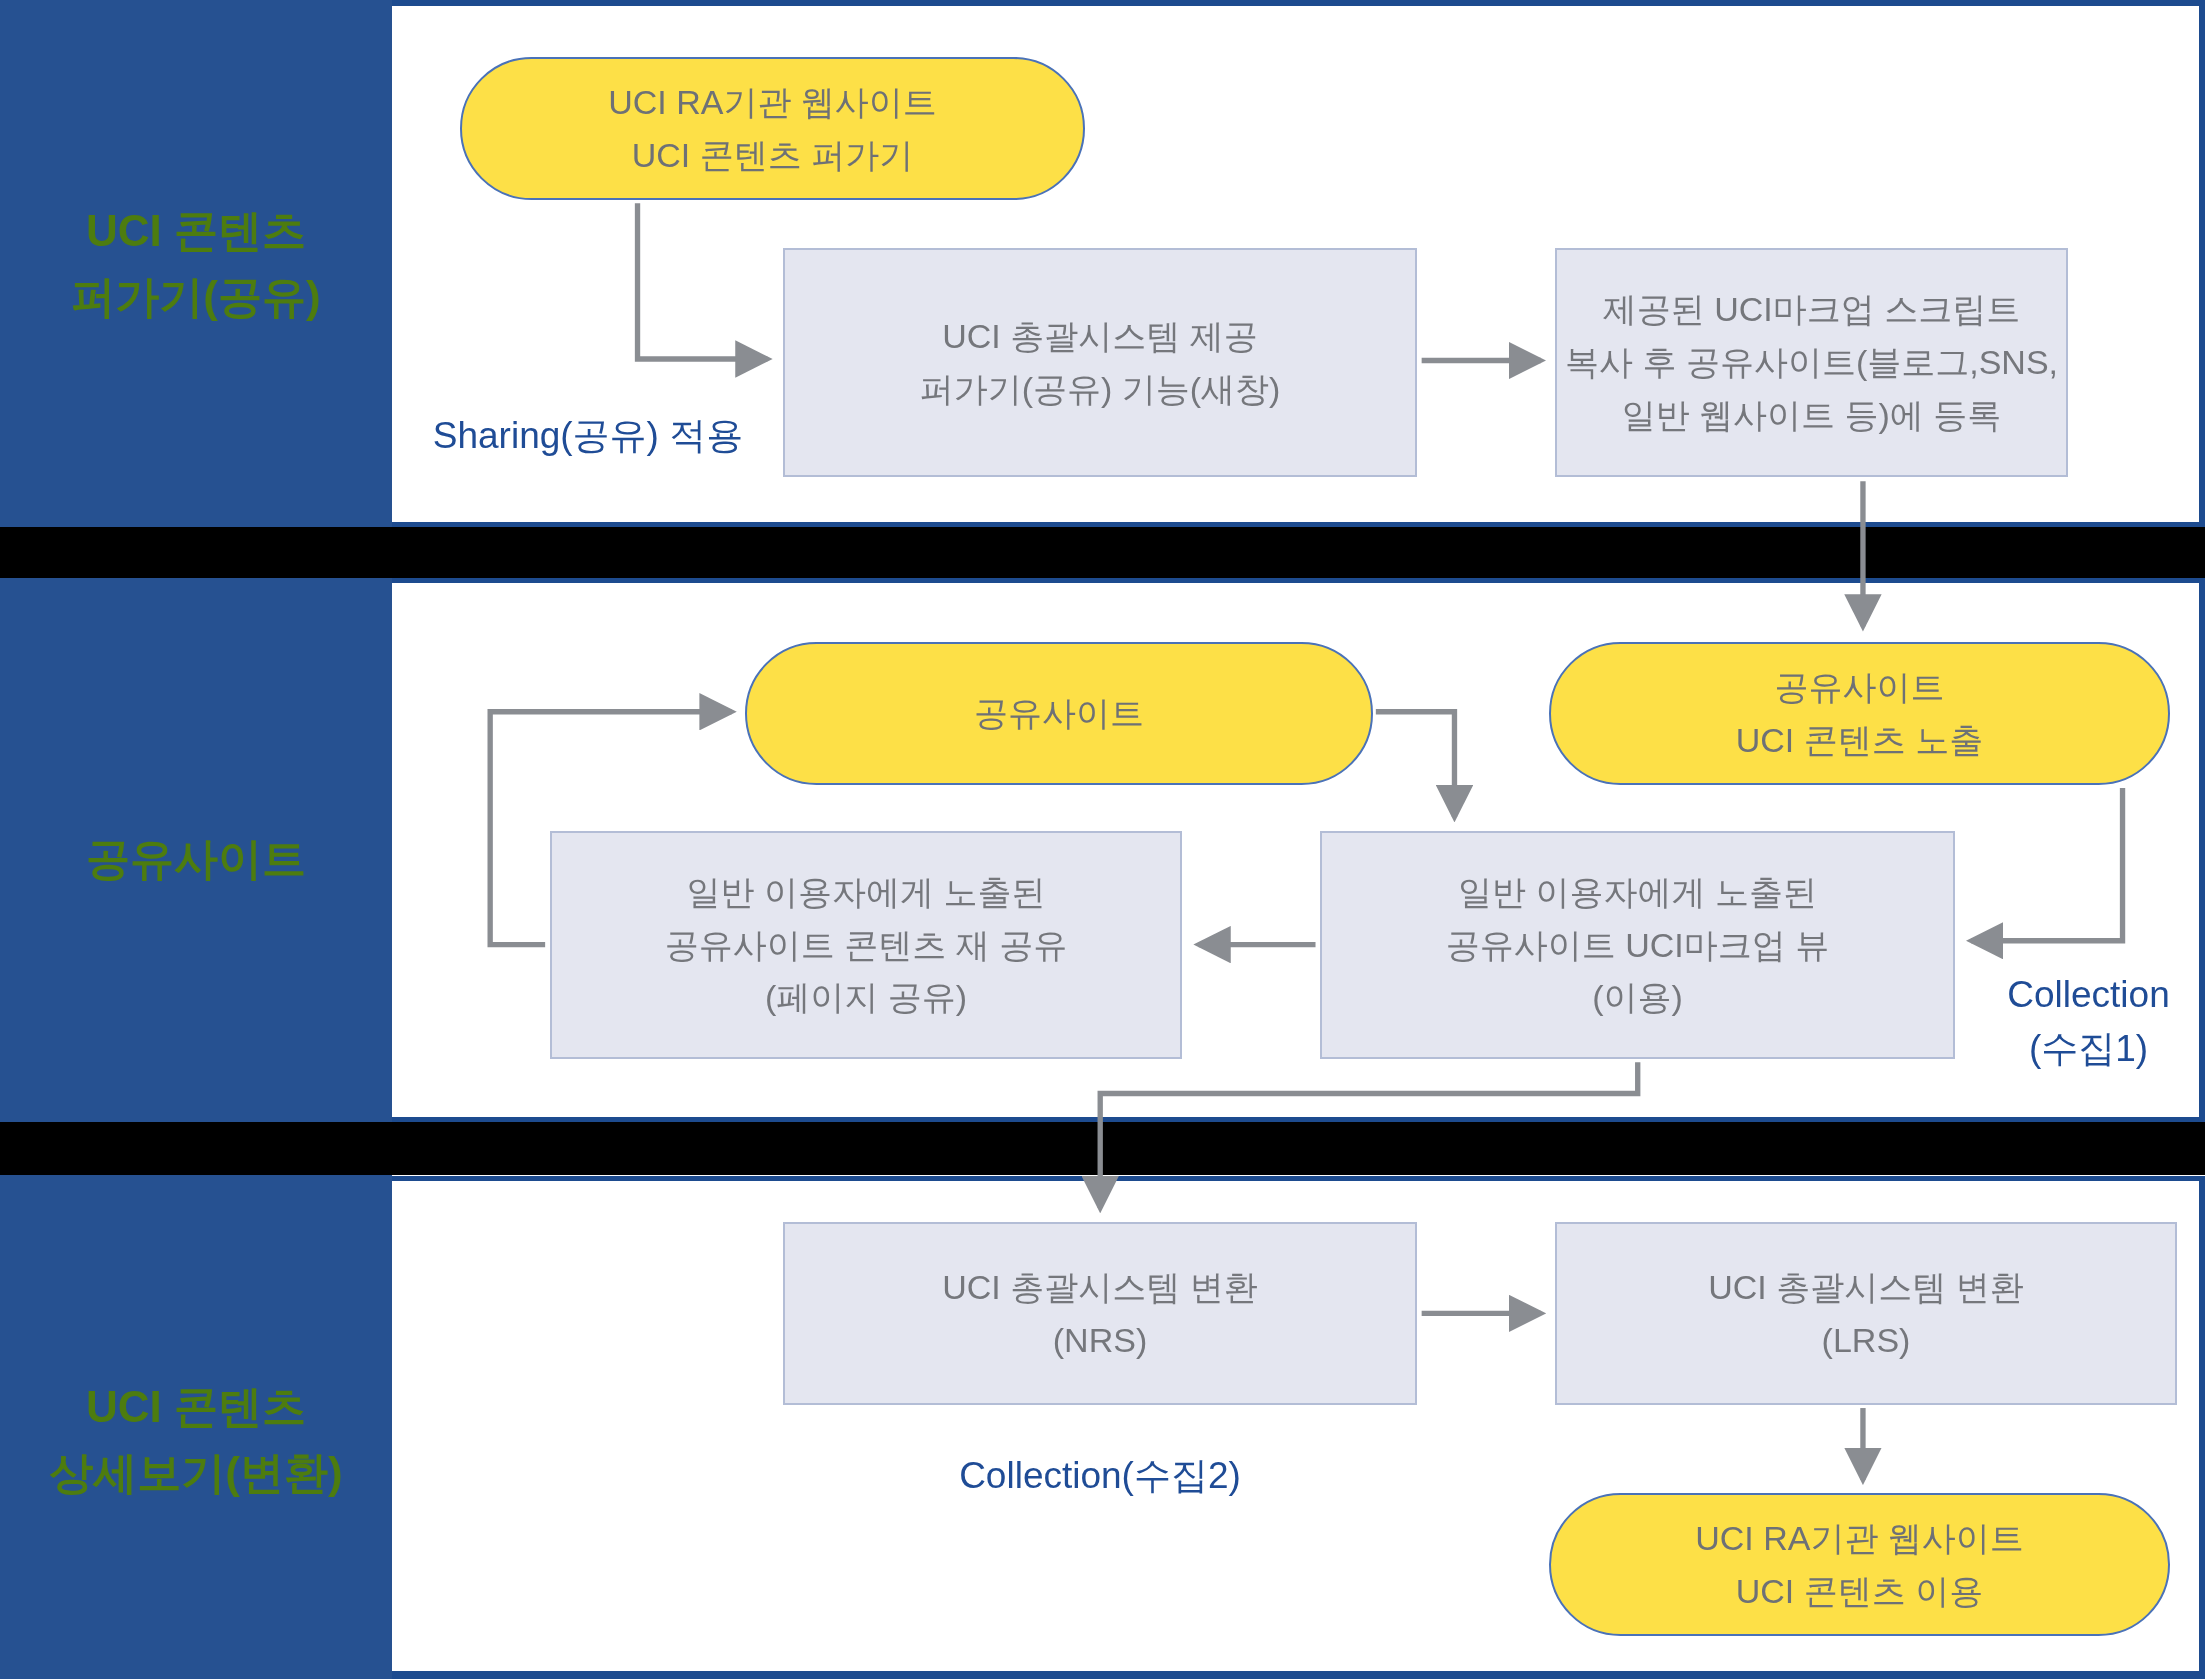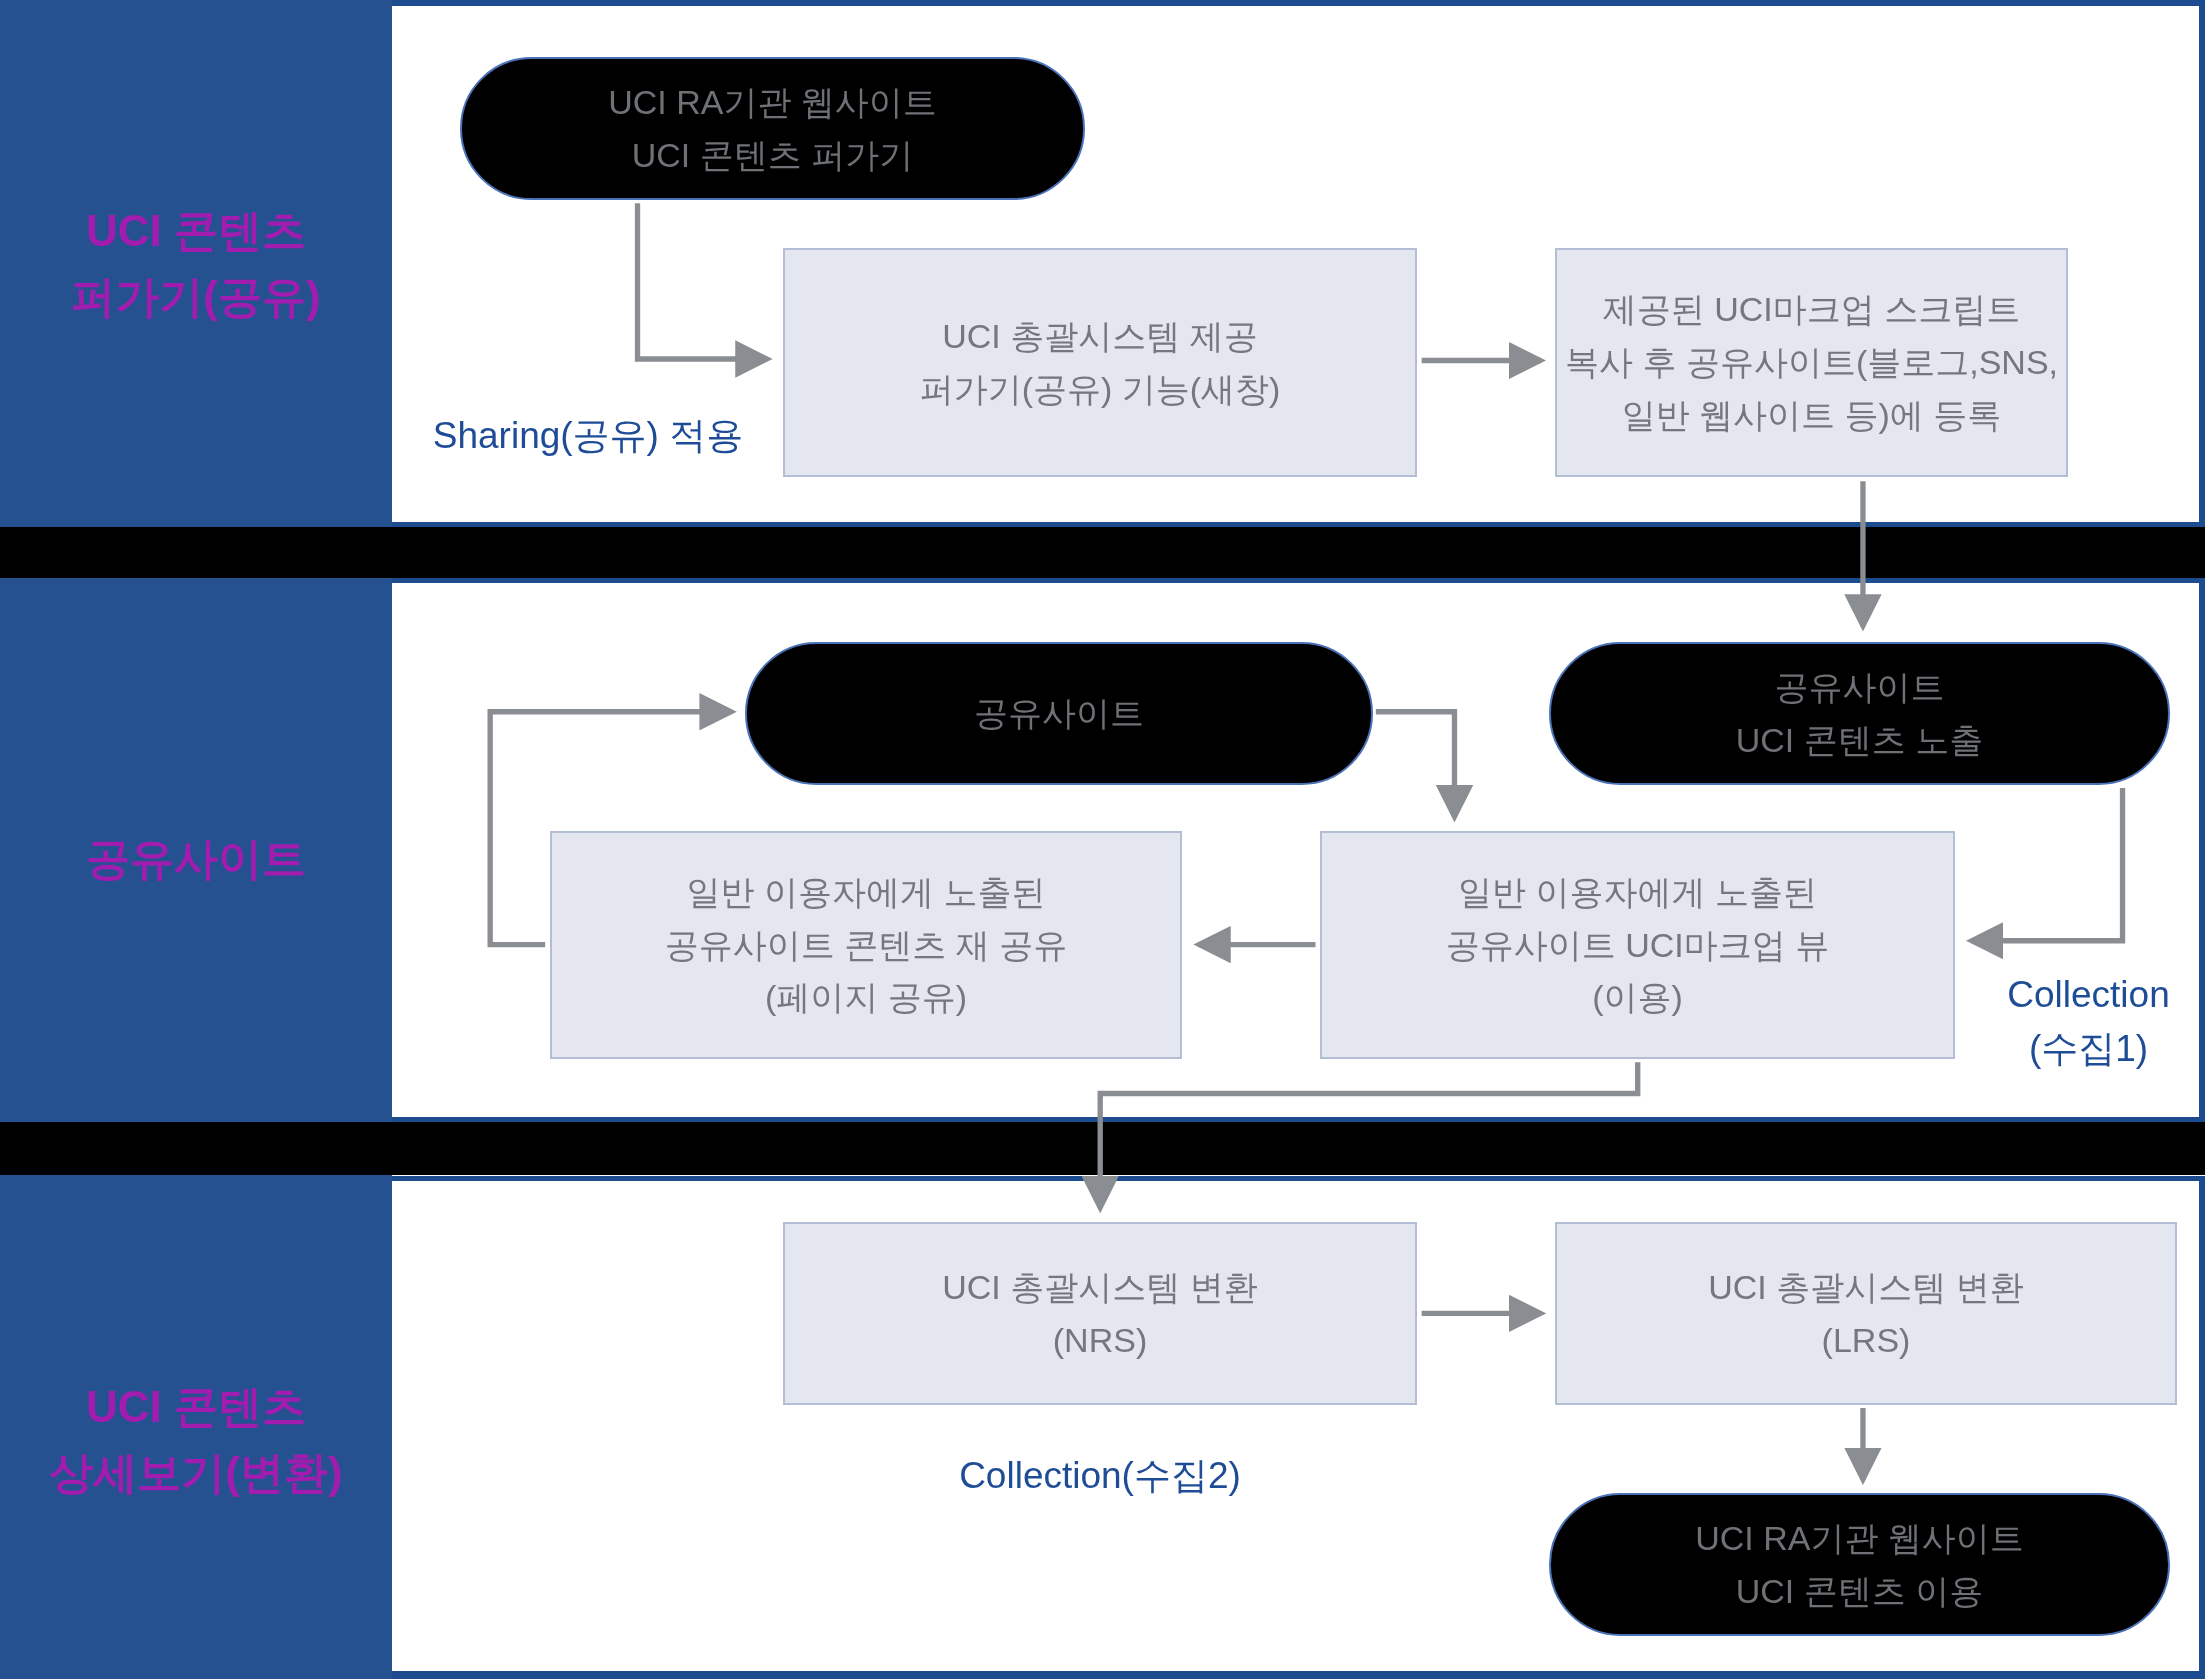--- a/index.html
+++ b/index.html
@@ -15,26 +15,26 @@
   .panel.p2{top:578px;height:544px;border-top-width:5.3px;border-right-width:6.1px;border-bottom-width:5.3px;}
   .panel.p3{top:1176px;height:504px;border-top-width:5.3px;border-right-width:6.1px;border-bottom-width:9.2px;}
   
   .band{position:absolute;left:0;width:2205px;background:#000000;z-index:2;}
   .band.b1{top:527px;height:51px;}
   .band.b2{top:1122px;height:53px;}
   
   .row-label{
     position:absolute;left:0;width:392px;display:flex;flex-direction:column;
     align-items:center;justify-content:center;z-index:3;
-    color:#a21caf;font-weight:700;font-size:44px;line-height:1.5;text-align:center;white-space:nowrap;
+    color:#4d7c0f;font-weight:700;font-size:44px;line-height:1.5;text-align:center;white-space:nowrap;
   }
   
   .node{position:absolute;display:flex;flex-direction:column;align-items:center;justify-content:center;
     box-sizing:border-box;text-align:center;color:#6e7176;font-size:34px;font-weight:500;line-height:1.55;z-index:3;}
-  .stadium{background:#000000;border:2.3px solid #4a72b8;border-radius:73px;}
+  .stadium{background:#fde047;border:2.3px solid #4a72b8;border-radius:73px;}
   .graybox{background:#e4e6f0;border:2.3px solid #b3bdd6;color:#75777c;}
   
   .accent{position:absolute;color:#1f4c96;font-weight:400;font-size:37px;line-height:1.45;
     text-align:center;z-index:3;white-space:nowrap;}
   
   #arrows{position:absolute;left:0;top:0;z-index:4;pointer-events:none;}
 </style>
 </head>
 <body>
 

